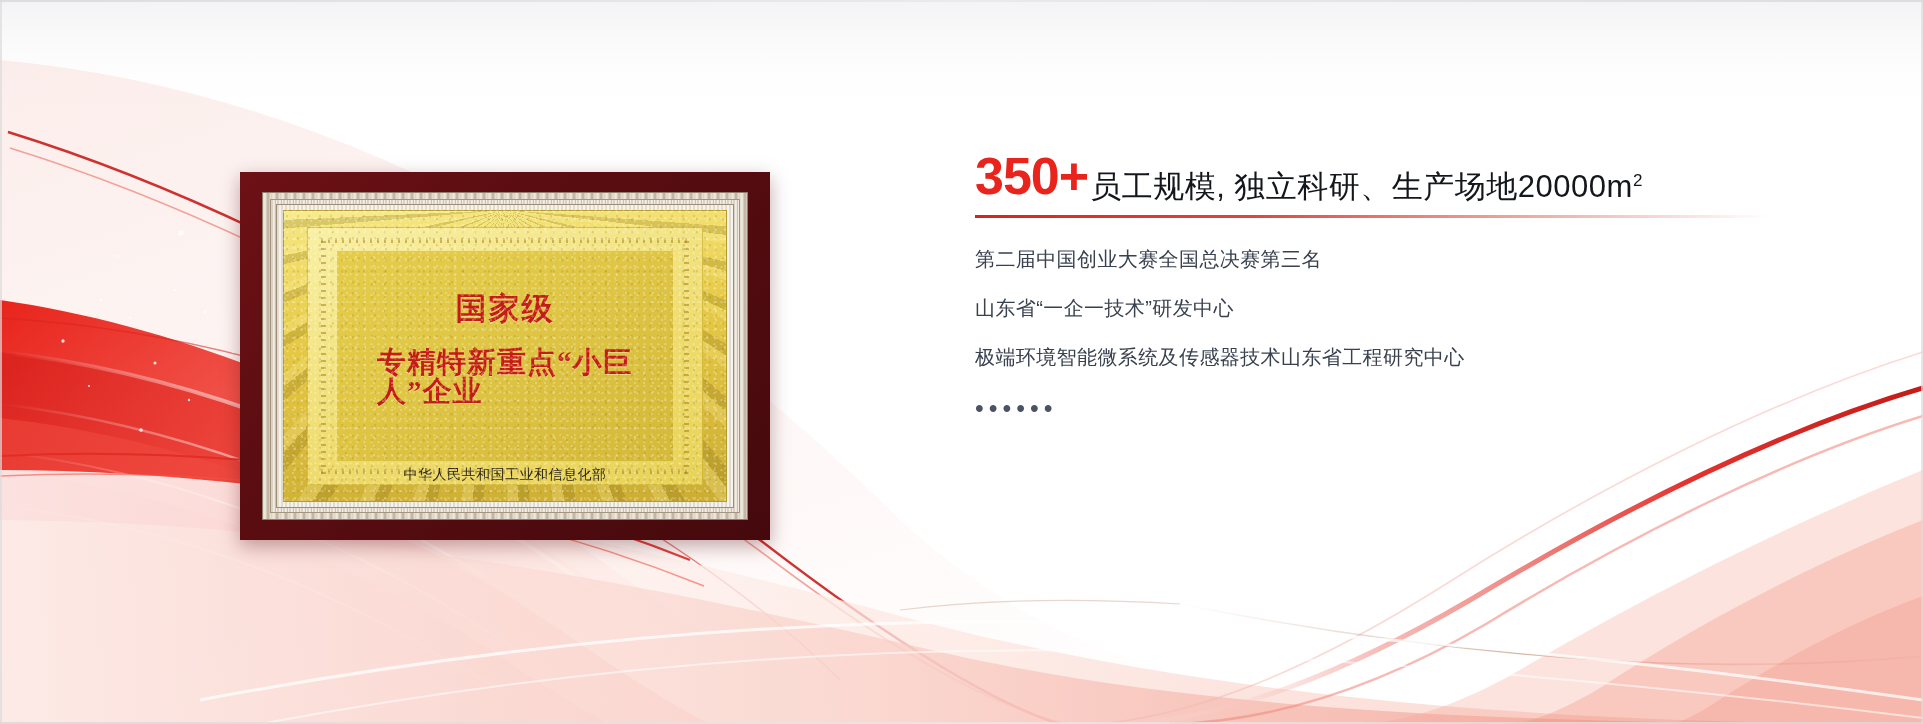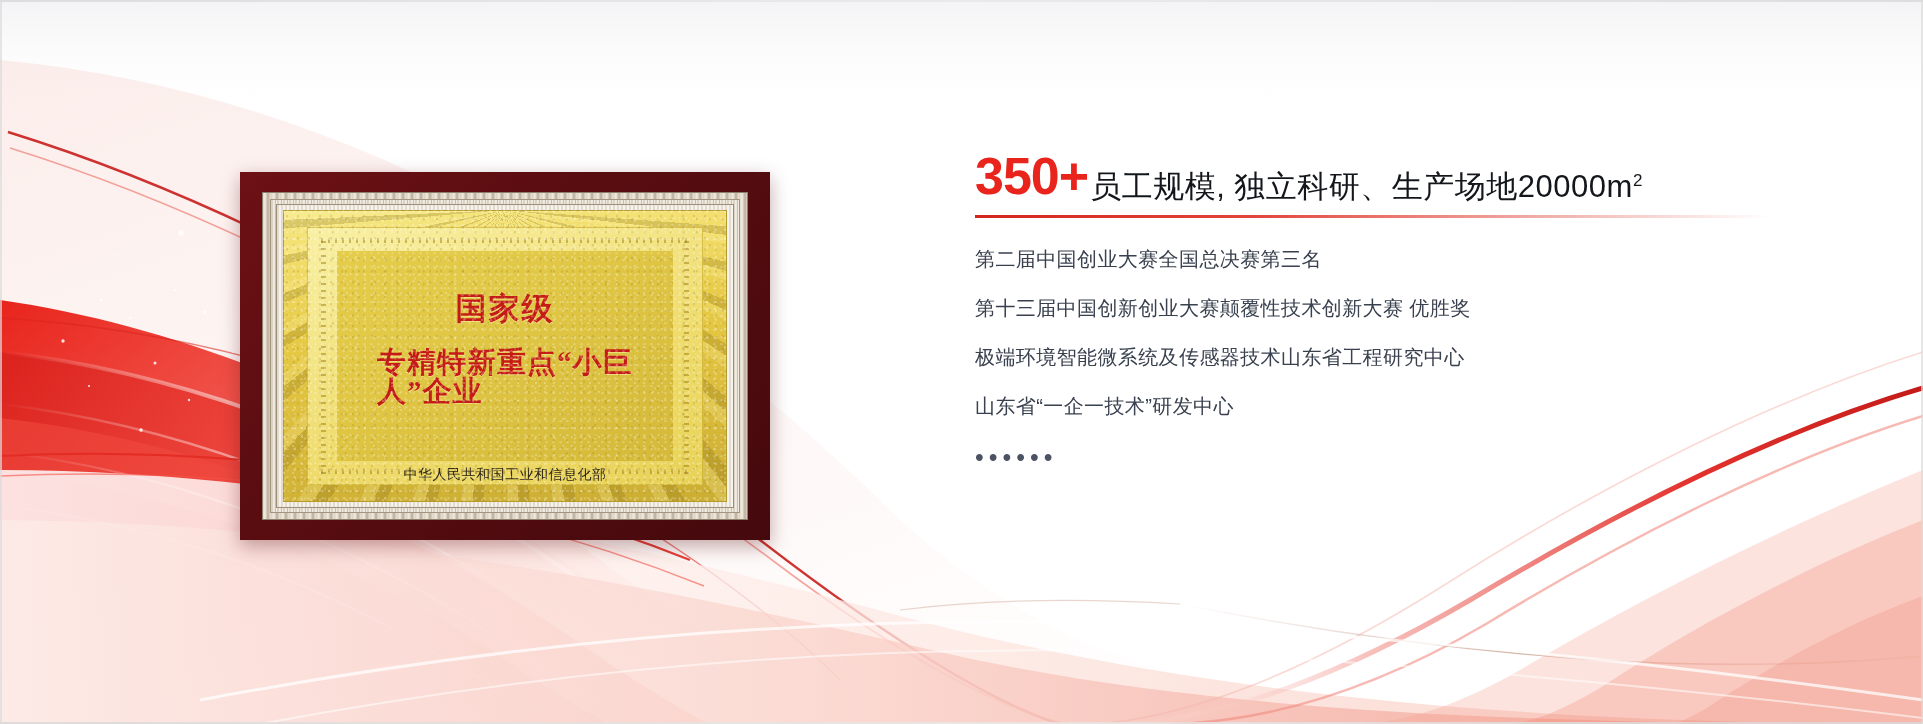--- a/index.html
+++ b/index.html
@@ -315,21 +315,20 @@
       <span class="big-num">350+</span>
       <span class="head-text">
         <span>员工规模, 独立科研、生产场地20000m</span><span class="sup">2</span>
       </span>
     </div>
 
     <div class="rule"></div>
 
     <div class="award-list">
       <div class="award-item">第二届中国创业大赛全国总决赛第三名</div>
-      <div class="award-item">第十三届中国创新创业大赛颠覆性技术创新大赛 优胜奖</div>
+      <div class="award-item">山东省“一企一技术”研发中心</div>
       <div class="award-item">极端环境智能微系统及传感器技术山东省工程研究中心</div>
-      <div class="award-item">山东省“一企一技术”研发中心</div>
       <div class="award-item ellipsis">••••••</div>
     </div>
 
   </div>
 
 </div>
 
 </body></html>

